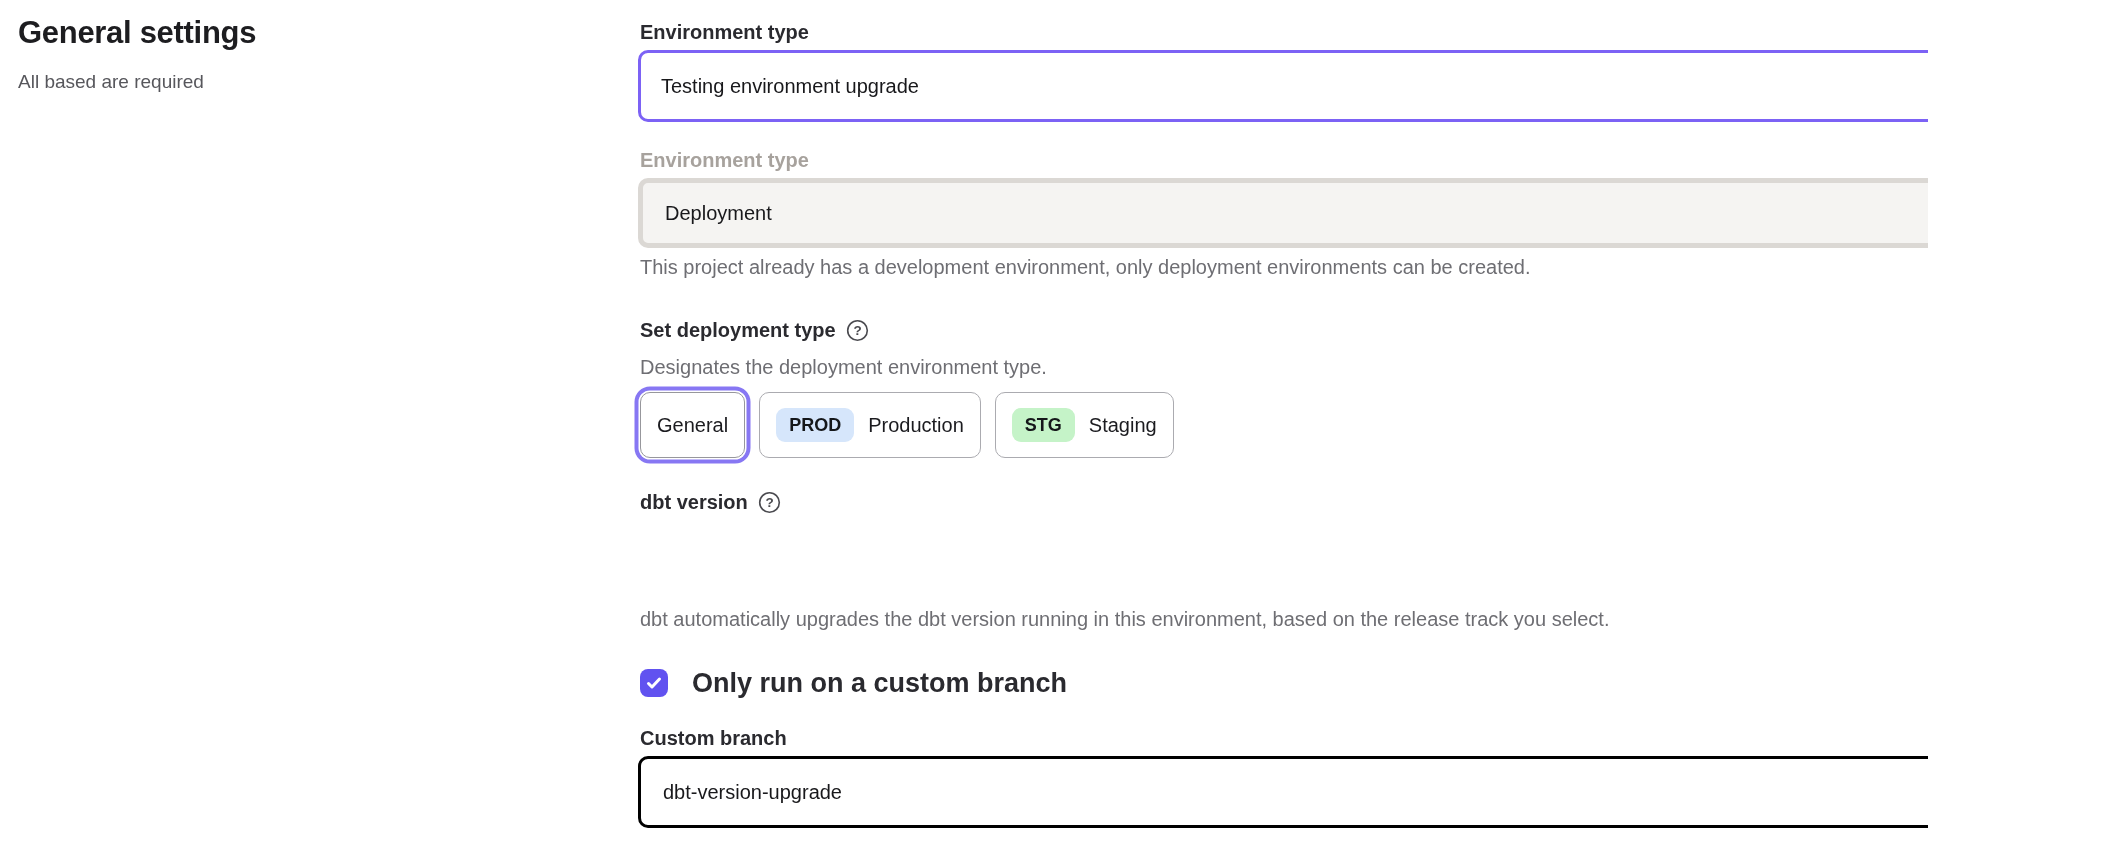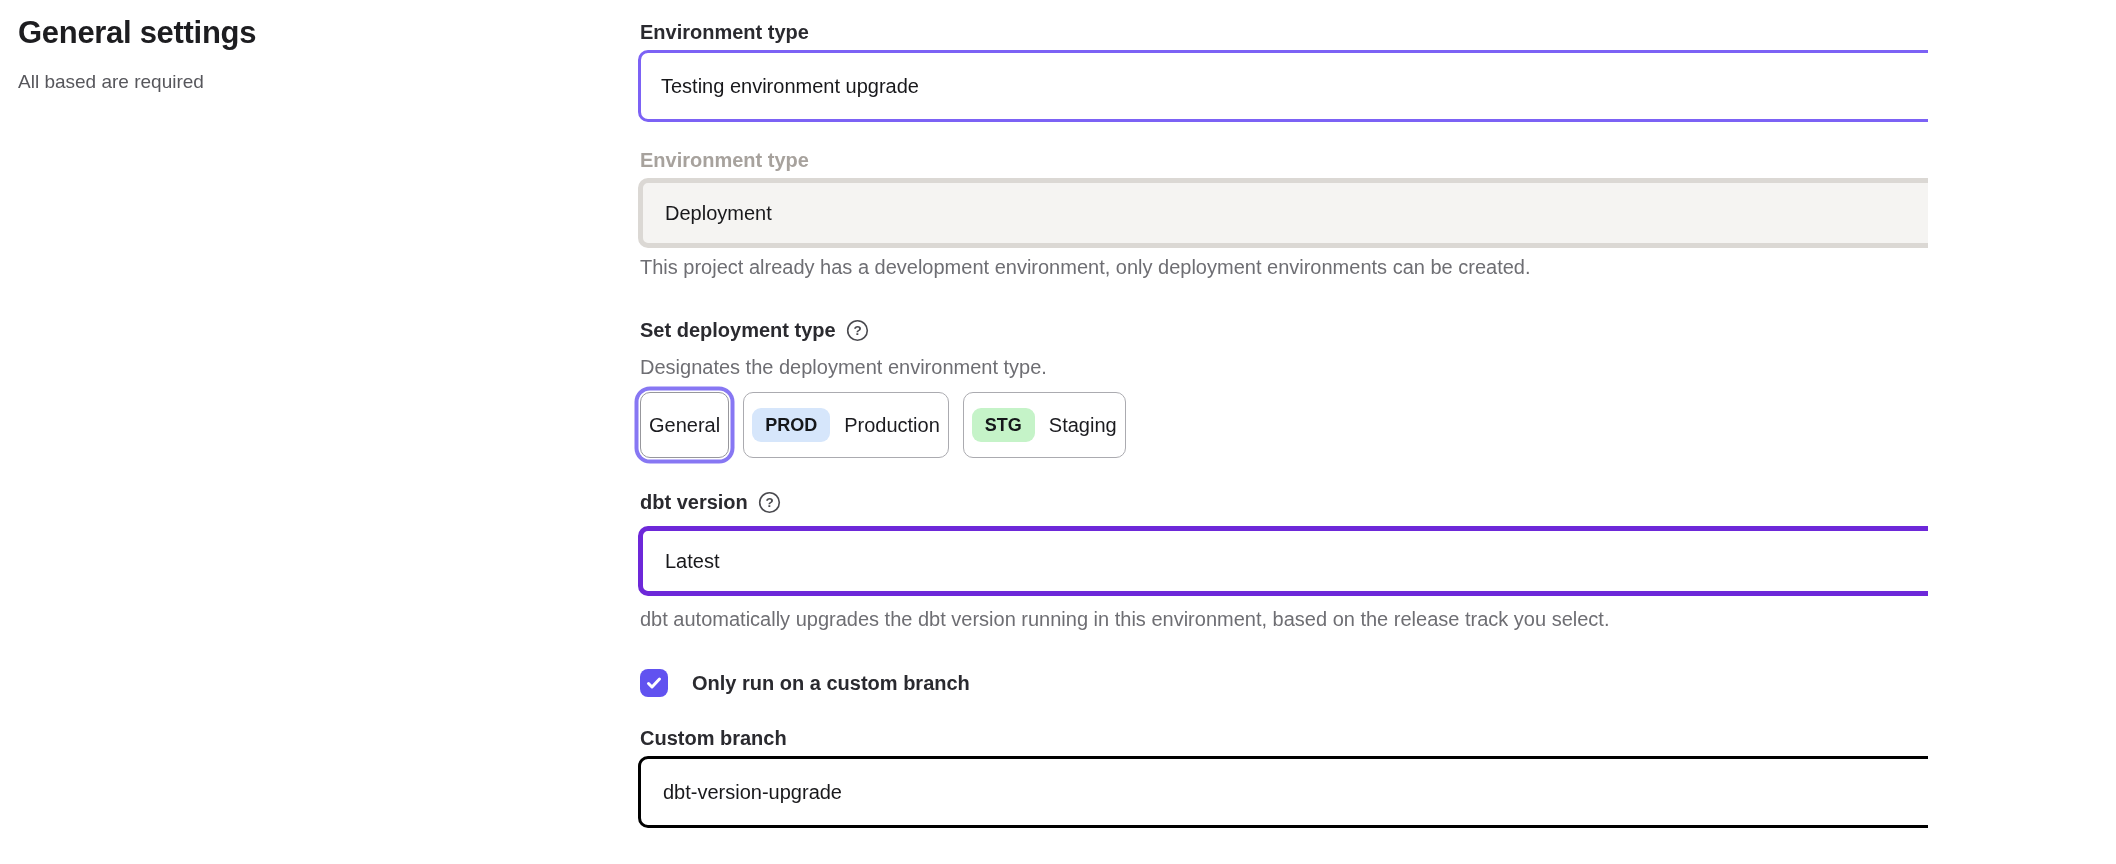--- a/index.html
+++ b/index.html
@@ -70,41 +70,41 @@
   .help-icon { display: inline-block; width: 23px; height: 23px; }
 
   
   .btnrow { position: absolute; left: 2px; display: flex; gap: 14px; align-items: center; height: 66px; }
   .dep-btn {
     height: 66px; border: 1px solid #ababb0; border-radius: 10px;
     background: #ffffff; color: #1b1b1f;
     font-family: "Liberation Sans", sans-serif;
     font-size: 20px; font-weight: 400;
     display: flex; align-items: center; gap: 14px;
-    padding: 0 8px; cursor: pointer; white-space: nowrap;
+    padding: 0 16px; cursor: pointer; white-space: nowrap;
   }
   .dep-btn.selected {
     border-color: #97979c;
     box-shadow: 0 0 0 1.5px #ffffff, 0 0 0 5.5px #8777f3;
   }
   .badge {
     display: inline-block; padding: 5px 13px; border-radius: 9px;
     font-size: 18px; font-weight: 600; color: #15171a; line-height: 24px;
   }
   .badge.stg  { background: #c5f3c8; }
   .badge.prod { background: #d6e6fb; }
 
   
   .cbrow { position: absolute; left: 2px; display: flex; align-items: center; gap: 24px; height: 30px; }
   .checkbox {
     width: 28px; height: 28px; border-radius: 8px;
     background: #6152f0; display: flex; align-items: center; justify-content: center;
     cursor: pointer; flex: 0 0 auto;
   }
-  .cb-label { font-size: 20px; font-weight: 600; color: #2a2a2f; white-space: nowrap; }
+  .cb-label { font-size: 27px; font-weight: 600; color: #2a2a2f; white-space: nowrap; }
 </style>
 </head>
 <body>
 
 <div class="root">
 
   <div class="left-col">
     <div class="page-title">General settings</div>
     <div class="page-subtitle">All based are required</div>
   </div>
@@ -146,26 +146,20 @@
       </button>
     </div>
 
     <div class="lblrow" style="top:488px">
       <span>dbt version</span>
       <svg class="help-icon" viewBox="0 0 23 23" fill="none">
         <circle cx="11.5" cy="11.5" r="9.8" stroke="#4a4a4f" stroke-width="1.6"></circle>
         <text x="11.5" y="16.2" text-anchor="middle" font-size="13.5" font-weight="600" fill="#4a4a4f" font-family="Liberation Sans, sans-serif">?</text>
       </svg>
     </div>
-    <div class="select" style="top:526px">
-      <span>Latest</span>
-      <svg class="chev" width="22" height="22" viewBox="0 0 22 22" fill="none">
-        <path d="M5 8 L11 14 L17 8" stroke="#3d3d42" stroke-width="2" stroke-linecap="round" stroke-linejoin="round"></path>
-      </svg>
-    </div>
     <div class="helper" style="top:606px">dbt automatically upgrades the dbt version running in this environment, based on the release track you select.</div>
 
     <div class="cbrow" style="top:668px">
       <div class="checkbox">
         <svg width="18" height="18" viewBox="0 0 18 18" fill="none">
           <path d="M3.5 9.5 L7 13 L14.5 5" stroke="#ffffff" stroke-width="3" stroke-linecap="round" stroke-linejoin="round"></path>
         </svg>
       </div>
       <span class="cb-label">Only run on a custom branch</span>
     </div>

